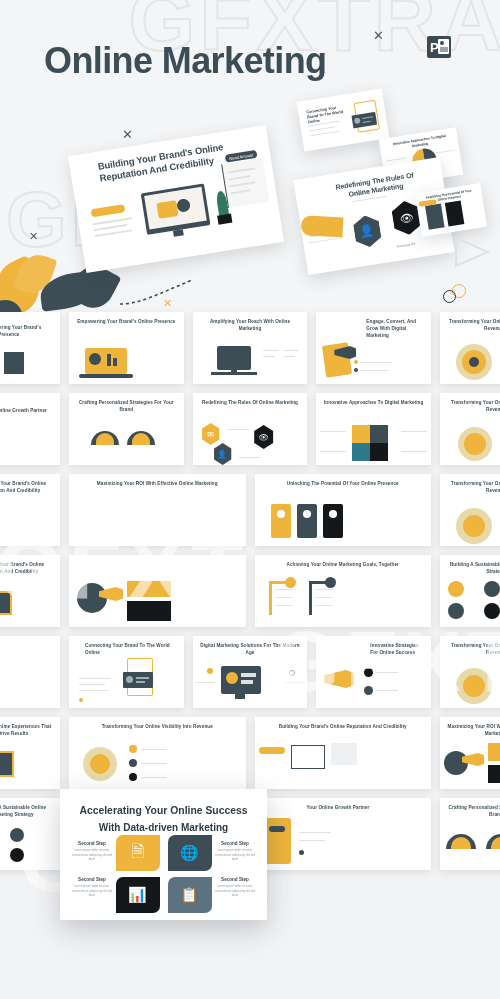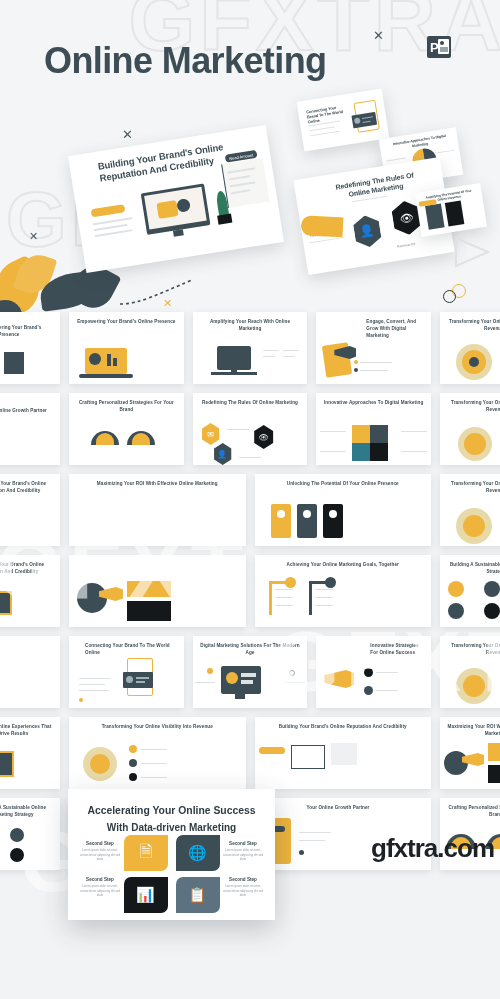--- a/index.html
+++ b/index.html
@@ -547,21 +547,21 @@
       <div class="c-title">Crafting Personalized Strategies For Your Brand</div>
       <div class="c-body">
         <div style="position:absolute; left:6px; top:16px; width:30px; height:15px; background:#3d4d56; border-radius:15px 15px 0 0;"></div>
         <div style="position:absolute; left:11px; top:19px; width:20px; height:12px; background:#eeb43c; border-radius:10px 10px 0 0;"></div>
         <div style="position:absolute; left:46px; top:16px; width:30px; height:15px; background:#3d4d56; border-radius:15px 15px 0 0;"></div>
         <div style="position:absolute; left:51px; top:19px; width:20px; height:12px; background:#eeb43c; border-radius:10px 10px 0 0;"></div>
       </div>
     </div>
   </div>
 
-  <div class="feature" style="left:68px; top:477px; width:207px; height:131px;">
+  <div class="feature" style="left:60px; top:477px; width:207px; height:131px;">
     <div class="f-title" style="margin-top:14px; font-size:10.4px;">Accelerating Your Online Success</div>
     <div class="f-title" style="margin-top:3px; font-size:10px;">With Data-driven Marketing</div>
 
     <div style="position:absolute; left:56px; top:46px; width:96px; height:78px;">
       <div class="rsq" style="position:absolute; left:0; top:0; width:44px; height:36px; background:#eeb43c;">
         <span style="color:#fff; font-size:16px;">🗎</span>
       </div>
       <div class="rsq" style="position:absolute; right:0; top:0; width:44px; height:36px; background:#3d4d56;">
         <span style="color:#fff; font-size:15px;">🌐</span>
       </div>
@@ -585,14 +585,13 @@
     <div style="position:absolute; right:10px; top:52px; width:44px; text-align:center;">
       <div class="step-lbl">Second Step</div>
       <div style="font-size:2.9px; color:#98a1a7; line-height:1.6; margin-top:2px;">Lorem ipsum dolor sit amet, consectetuer adipiscing elit sed diam</div>
     </div>
     <div style="position:absolute; right:10px; top:88px; width:44px; text-align:center;">
       <div class="step-lbl">Second Step</div>
       <div style="font-size:2.9px; color:#98a1a7; line-height:1.6; margin-top:2px;">Lorem ipsum dolor sit amet, consectetuer adipiscing elit sed diam</div>
     </div>
   </div>
 
-  <div class="gfxtra">gfxtra.com</div>
 </div>
 
 </body></html>

